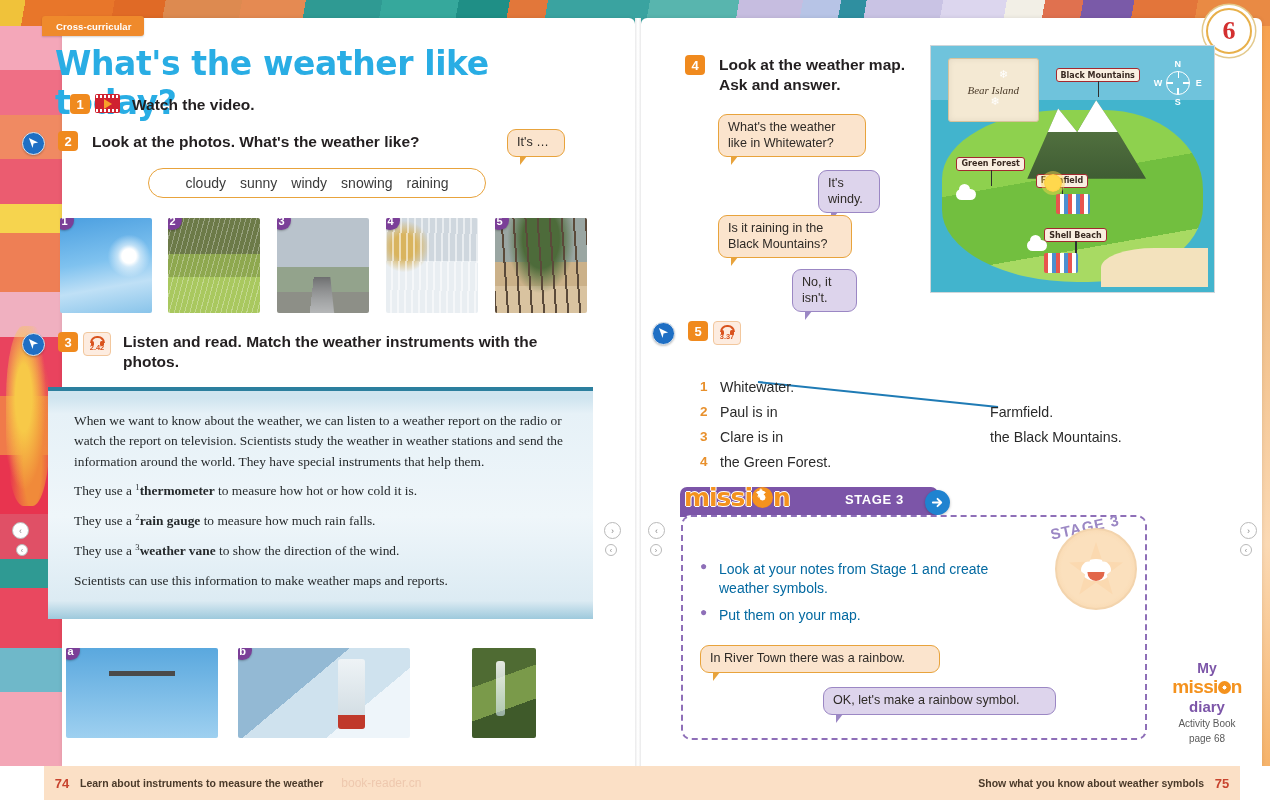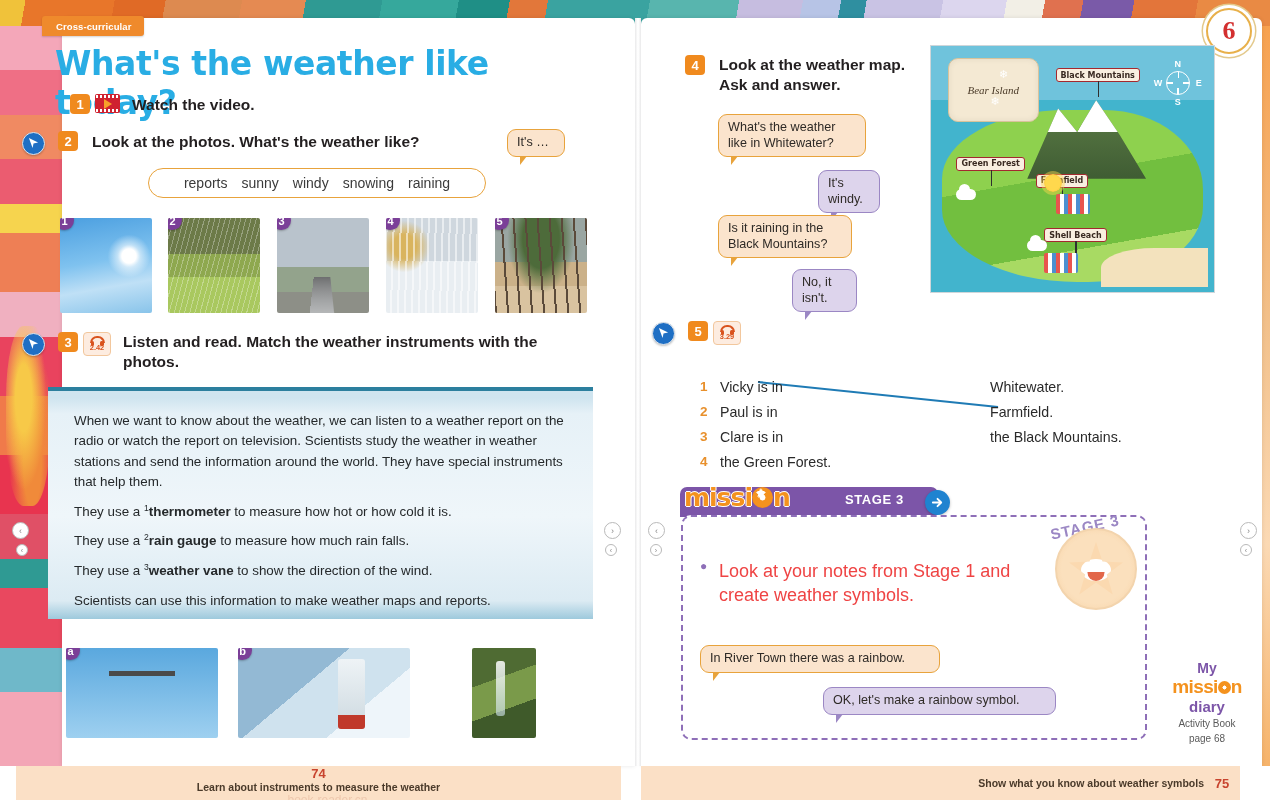--- a/index.html
+++ b/index.html
@@ -167,21 +167,21 @@
   .p-gauge::after{content:"";position:absolute;left:38%;top:14%;width:13%;height:62%;
     background:linear-gradient(180deg,rgba(255,255,255,.85),rgba(210,230,240,.6));border-radius:3px;}
 
   
   .readbox {
     position:absolute; left:48px; top:387px; width:545px; height:232px;
     background:linear-gradient(180deg,#cfe4ef 0 3%, #e6f1f7 10%, #eff6fa 55%, #dcebf3 92%, #9ec9dc 100%);
     border-top:4px solid #2c7f9e;
   }
   .readbox .inner { padding:20px 26px 0 26px; font-size:13.4px; line-height:1.52; color:#25292b; }
-  .readbox p { margin-bottom:9px; }
+  .readbox p { margin-bottom:9px;font-family:Liberation Serif, serif; }
   .readbox b { font-weight:bold; }
   .readbox sup { font-size:8.6px; }
 
   
   .matchlist { position:absolute; left:700px; top:374px; width:500px; font-size:14.2px; color:#2a2a2a; }
   .matchrow { display:flex; align-items:center; height:25px; }
   .matchrow .n { width:20px; color:#e8902c; font-weight:bold; font-size:13.5px; }
   .matchrow .l { width:270px; }
   .matchline { position:absolute; left:700px; top:374px; width:500px; height:110px; pointer-events:none; }
 
@@ -208,21 +208,21 @@
   .mission-arrow {
     position:absolute; left:925px; top:490px; width:25px;height:25px;border-radius:50%;
     background:#1f83d0; display:flex;align-items:center;justify-content:center;
     box-shadow:0 1px 3px rgba(0,0,0,.25);
   }
   .mission-body {
     position:absolute; left:681px; top:515px; width:466px; height:225px;
     border:2.2px dashed #8e6fb8; border-radius:10px; background:#fff;
   }
   .mission-h { position:absolute; left:700px; top:532px; font-size:16px; font-weight:bold; color:#231f20; }
-  .mission-ul { position:absolute; left:700px; top:560px; width:340px; font-size:18px; color:#ef4444; line-height:1.33; }
+  .mission-ul { position:absolute; left:700px; top:560px; width:340px; font-size:14px; color:#0369a1; line-height:1.33; }
   .mission-ul li { list-style:none; position:relative; padding-left:19px; margin-bottom:9px; }
   .mission-ul li::before { content:"\25CF"; position:absolute; left:0; top:-1px; color:#8e6fb8; font-size:12px; }
   .stage-badge {
     position:absolute; left:1055px; top:528px; width:82px; height:82px; border-radius:50%;
     background:radial-gradient(circle,#fbe0bd 0 62%, #f6cfa0 100%);
     border:2px solid #f3d4ad; display:flex; align-items:center; justify-content:center;
   }
   .stage-badge .star {
     width:54px;height:54px; position:relative;
     background:#fbd9b0;
@@ -266,21 +266,21 @@
   .mountain::after{ content:""; position:absolute; left:0;right:0;top:0;height:44%;
     background:#fff; clip-path: polygon(24% 40%, 27% 14%, 42% 100%, 58% 6%, 79% 100%, 84% 56%, 100% 100%, 0% 100%); }
   .maplabel {
     position:absolute; background:#f9efe0; border:1.4px solid #a3292f; border-radius:3px;
     font-size:8px; font-weight:bold; color:#3a2a22; padding:1.5px 4px; white-space:nowrap;
     font-family:"DejaVu Sans",sans-serif;
   }
   .maplabel::after{ content:""; position:absolute; left:50%; top:100%; width:1.4px; height:16px; background:#2f2f2f; }
   .scroll-note {
     position:absolute; left:6%; top:5%; width:32%; height:26%;
-    background:#f4e9d3; border:1.6px solid #d8c39b; border-radius:10px;
+    background:#f4e9d3; border:1.6px solid #d8c39b; border-radius:3px;
     display:flex; align-items:center; justify-content:center; text-align:center;
     color:#4a3a28; font-size:11px; font-style:italic; font-family:"Liberation Serif",serif;
     line-height:1.1; box-shadow: inset 0 0 6px rgba(0,0,0,.07);
   }
   .compass {
     position:absolute; right:5%; top:6%; width:44px;height:44px; color:#fff;
     font-size:9px; font-weight:bold;
   }
   .compass .rose{position:absolute;left:50%;top:50%;transform:translate(-50%,-50%);
     width:24px;height:24px;border-radius:50%;border:1.6px solid #fff;
@@ -298,21 +298,21 @@
   .village{position:absolute;width:34px;height:20px;
     background:repeating-linear-gradient(90deg,#e8554e 0 4px,#fff 4px 8px,#4b8fd0 8px 12px);
     border-radius:2px;}
   .beach{position:absolute;right:2%;bottom:2%;width:38%;height:16%;background:#f3e2bd;border-radius:50% 0 0 0;}
 
   
   .footer {
     position:absolute; bottom:0; height:34px; background:#fbe0c6;
     display:flex; align-items:center; font-size:10.5px; color:#4a3a2a;
   }
-  #lfoot { left:16px; width:605px;flex-direction:column; }
+  #lfoot { left:44px; width:605px; }
   #rfoot { left:641px; width:599px; }
   .pagenum { width:36px; text-align:center; color:#c8442e; font-weight:bold; font-size:13px; }
   .foot-txt { font-weight:bold; }
   .watermark { color:#eec8ae; font-size:12px; margin-left:18px; }
   .footer-corner{ position:absolute; bottom:0; width:30px; height:34px; background:#fff; }
 
   
   .navchev { position:absolute; width:17px;height:17px;border-radius:50%;
     border:1px solid #b9b9b9; color:#8a8a8a; font-size:9px;
     display:flex;align-items:center;justify-content:center; background:#fff; }
@@ -349,21 +349,21 @@
         <polygon points="1,0 11,5 6,6 5,11" fill="#ffffff"></polygon>
       </svg>
   </div>
   <div class="ex-row" style="left:58px; top:131px;">
     <div class="num-badge">2</div>
     <div class="ex-text" style="margin-left:14px; padding-top:1px;">Look at the photos. What's the weather like?</div>
   </div>
   <div class="bub orange tail-l" style="left:507px; top:129px; width:58px;">It's …</div>
 
   <div class="wordbank">
-    <span>reports</span>
+    <span>cloudy</span>
     <span>sunny</span>
     <span>windy</span>
     <span>snowing</span>
     <span>raining</span>
   </div>
 
   <div class="photo p-sunny" style="left:60px; top:218px; width:92px; height:95px;">
     <div class="tilebadge">1</div>
   </div>
   <div class="photo p-rain" style="left:168px; top:218px; width:92px; height:95px;">
@@ -451,31 +451,30 @@
 
   <div class="cursor-icon" style="left:652px; top:322px;">
     <svg viewBox="0 0 12 12">
         <polygon points="1,0 11,5 6,6 5,11" fill="#ffffff"></polygon>
       </svg>
   </div>
   <div class="ex-row" style="left:688px; top:321px; width:510px;">
     <div class="num-badge">5</div>
     <div class="audio-icon">
       <div class="hp"></div>
-      <div class="tk">3.29</div>
+      <div class="tk">3.37</div>
     </div>
   </div>
 
   <svg class="matchline">
     <line x1="58" y1="8" x2="298" y2="33" stroke="#1f7bb5" stroke-width="2"></line>
   </svg>
   <div class="matchlist">
     <div class="matchrow">
       <span class="n">1</span>
-      <span class="l">Vicky is in</span>
       <span>Whitewater.</span>
     </div>
     <div class="matchrow">
       <span class="n">2</span>
       <span class="l">Paul is in</span>
       <span>Farmfield.</span>
     </div>
     <div class="matchrow">
       <span class="n">3</span>
       <span class="l">Clare is in</span>
@@ -491,20 +490,21 @@
   <div class="mission-word"><span>missi</span><span class="o"></span><span>n</span></div>
   <div class="stage-pill">STAGE 3</div>
   <div class="mission-arrow">
     <svg viewBox="0 0 14 14" width="13" height="13">
         <path d="M2 7h8M7 3l4 4-4 4" stroke="#fff" stroke-width="2" fill="none" stroke-linecap="round" stroke-linejoin="round"></path>
       </svg>
   </div>
   <div class="mission-body"></div>
   <ul class="mission-ul">
     <li>Look at your notes from Stage 1 and create weather symbols.</li>
+    <li>Put them on your map.</li>
   </ul>
   <div class="bub purple tail-l" style="left:823px; top:687px; width:233px;">OK, let's make a rainbow symbol.</div>
   <div class="bub orange tail-l" style="left:700px; top:645px; width:240px;">In River Town there was a rainbow.</div>
   <div class="stage-arc">STAGE 3</div>
   <div class="stage-badge">
     <div class="star">
         <div class="face"></div>
       </div>
   </div>
   <div class="mydiary">

